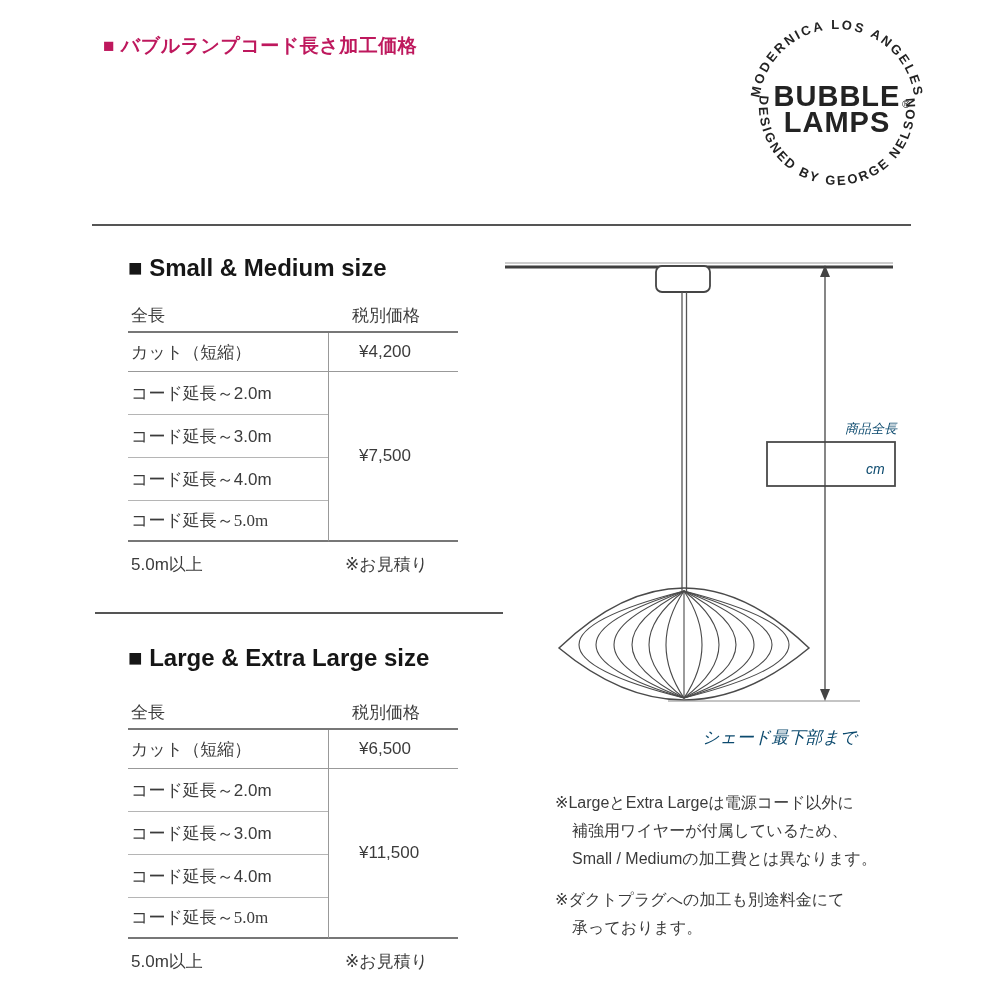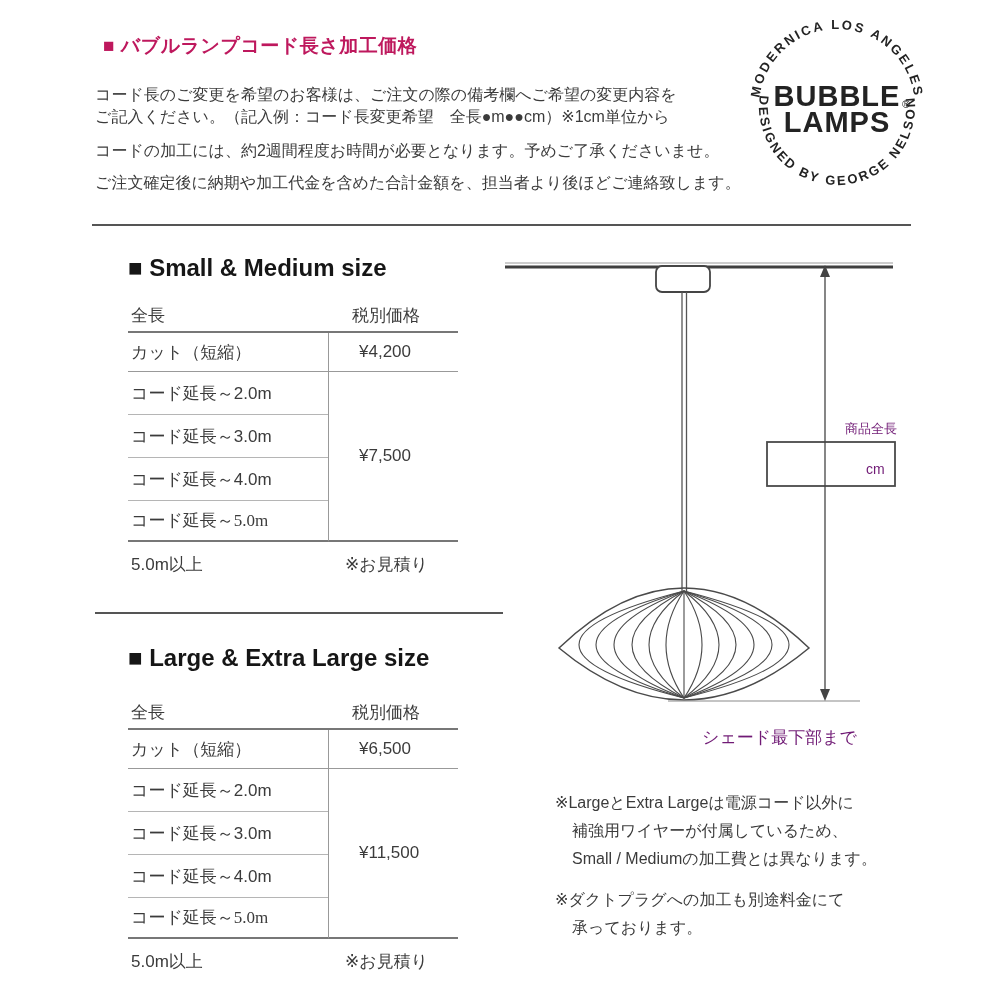--- a/index.html
+++ b/index.html
@@ -69,45 +69,39 @@
   .td-ext-last { border-bottom: 2px solid #777; font-family: Liberation Serif, serif; }
   .td-ext-price {
     grid-column: 2; grid-row: 3 / span 4;
     border-left: 1px solid #999; border-bottom: 2px solid #777;
     padding-left: 30px !important;
   }
   .td-over-price { padding-left: 17px !important; }
 
   
   .diagram { left: 500px; top: 250px; width: 410px; height: 460px; }
-  .diagram-label { color: #701a75; }
+  .diagram-label { color: #0c4a6e; font-style: italic; }
   .label-length { left: 845px; top: 420px; font-size: 13px; }
   .label-cm { left: 866px; top: 461px; font-size: 14px; }
   .label-shade { left: 702px; top: 726px; font-size: 17px; }
 
   
   .notes { font-size: 16px; color: #3b3b3b; }
   .note1 { left: 555px; top: 789px; }
   .note2 { left: 555px; top: 886px; }
   .notes p { line-height: 28px; }
   .notes p.indent { padding-left: 17px; }
 </style>
 </head>
 <body>
 
 <div class="page">
 
   <div class="abs main-title">■ バブルランプコード長さ加工価格</div>
 
-  <div class="abs intro">
-    <p>コード長のご変更を希望のお客様は、ご注文の際の備考欄へご希望の変更内容を</p>
-    <p>ご記入ください。（記入例：コード長変更希望　全長●m●●cm）※1cm単位から</p>
-    <p class="gap-lg">コードの加工には、約2週間程度お時間が必要となります。予めご了承くださいませ。</p>
-    <p class="gap-md">ご注文確定後に納期や加工代金を含めた合計金額を、担当者より後ほどご連絡致します。</p>
-  </div>
 
   <svg class="abs logo" viewBox="0 0 190 190" aria-hidden="true">
     <defs>
       <path id="arcTop" d="M 21.7 121.7 A 78 78 0 1 1 168.3 121.7" fill="none"></path>
       <path id="arcBottom" d="M 21.7 68.3 A 78 78 0 1 0 168.3 68.3" fill="none"></path>
     </defs>
     <text class="arc">
       <textPath href="#arcTop" startOffset="50%" text-anchor="middle">MODERNICA  LOS ANGELES</textPath>
     </text>
     <text class="arc">

